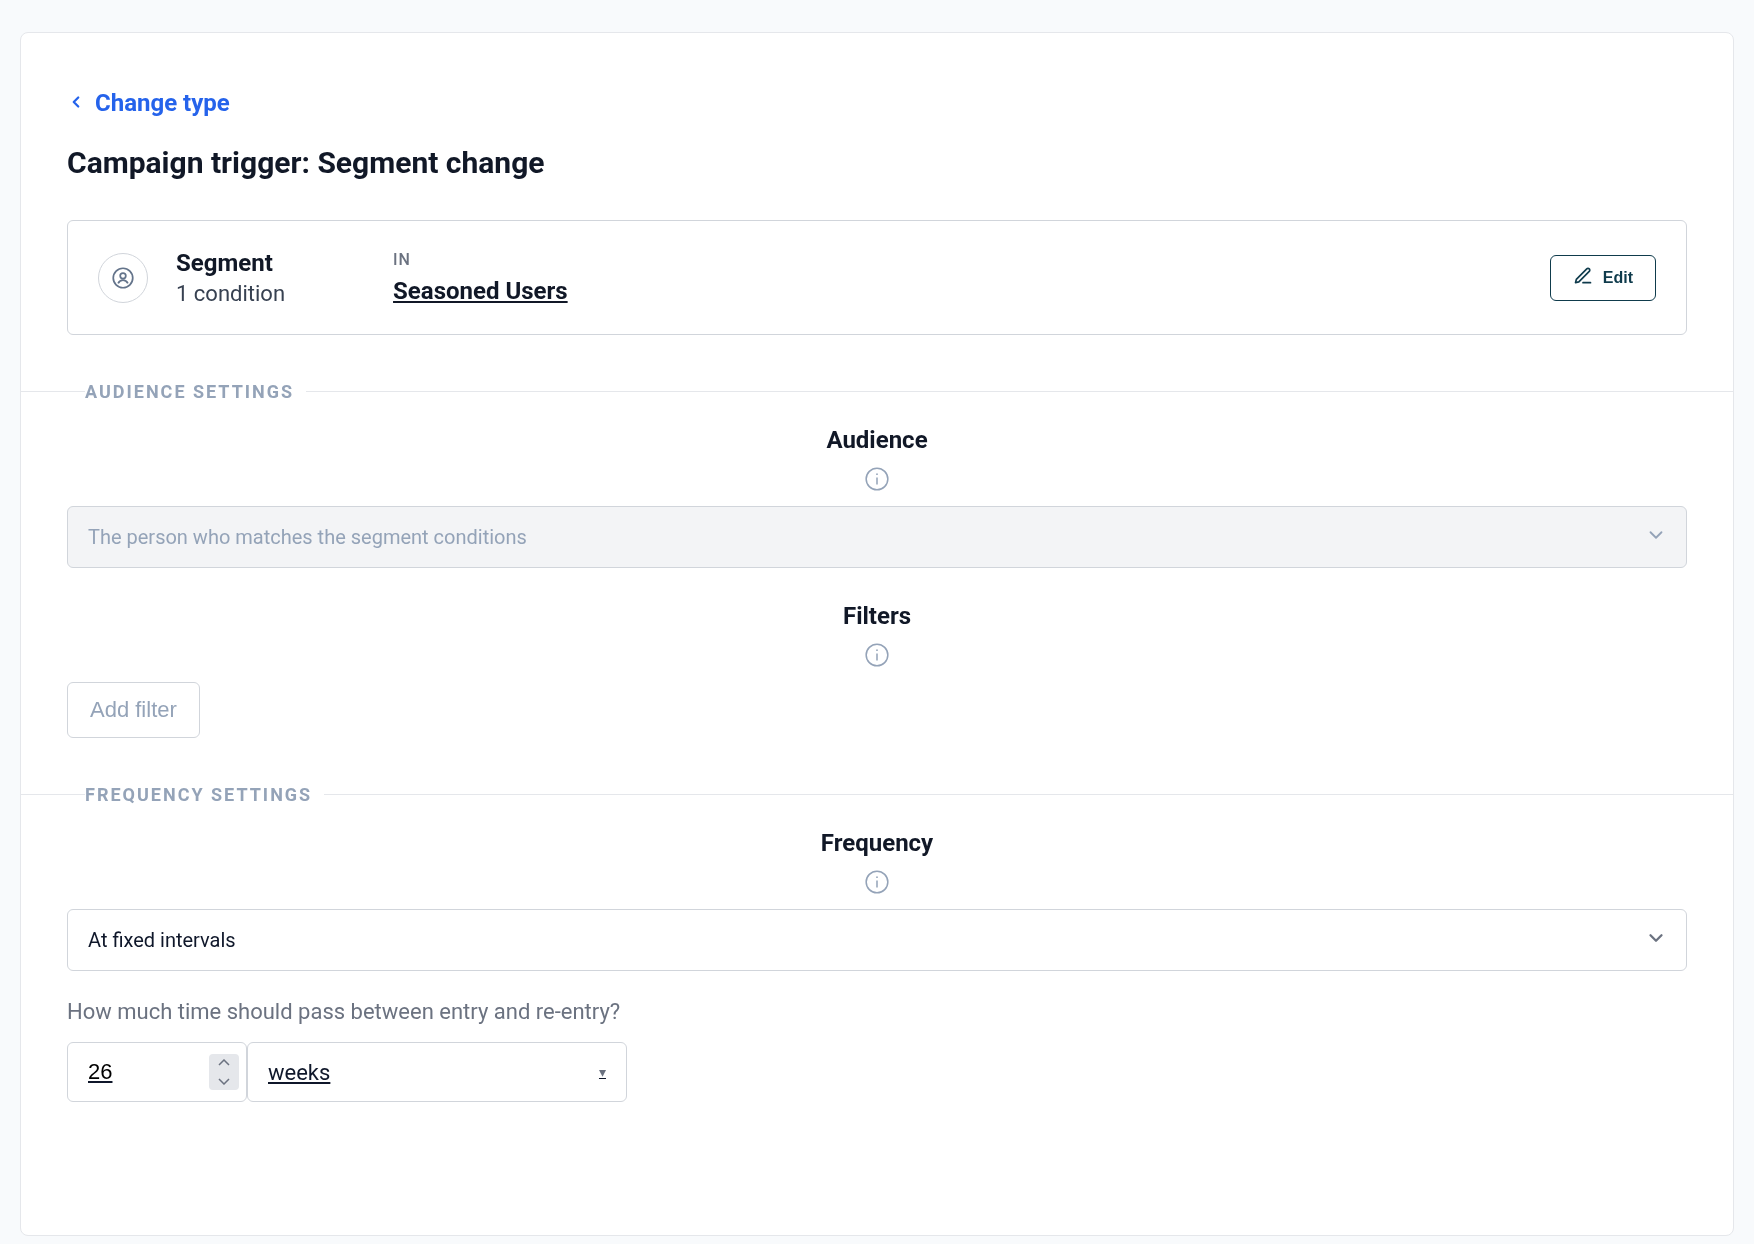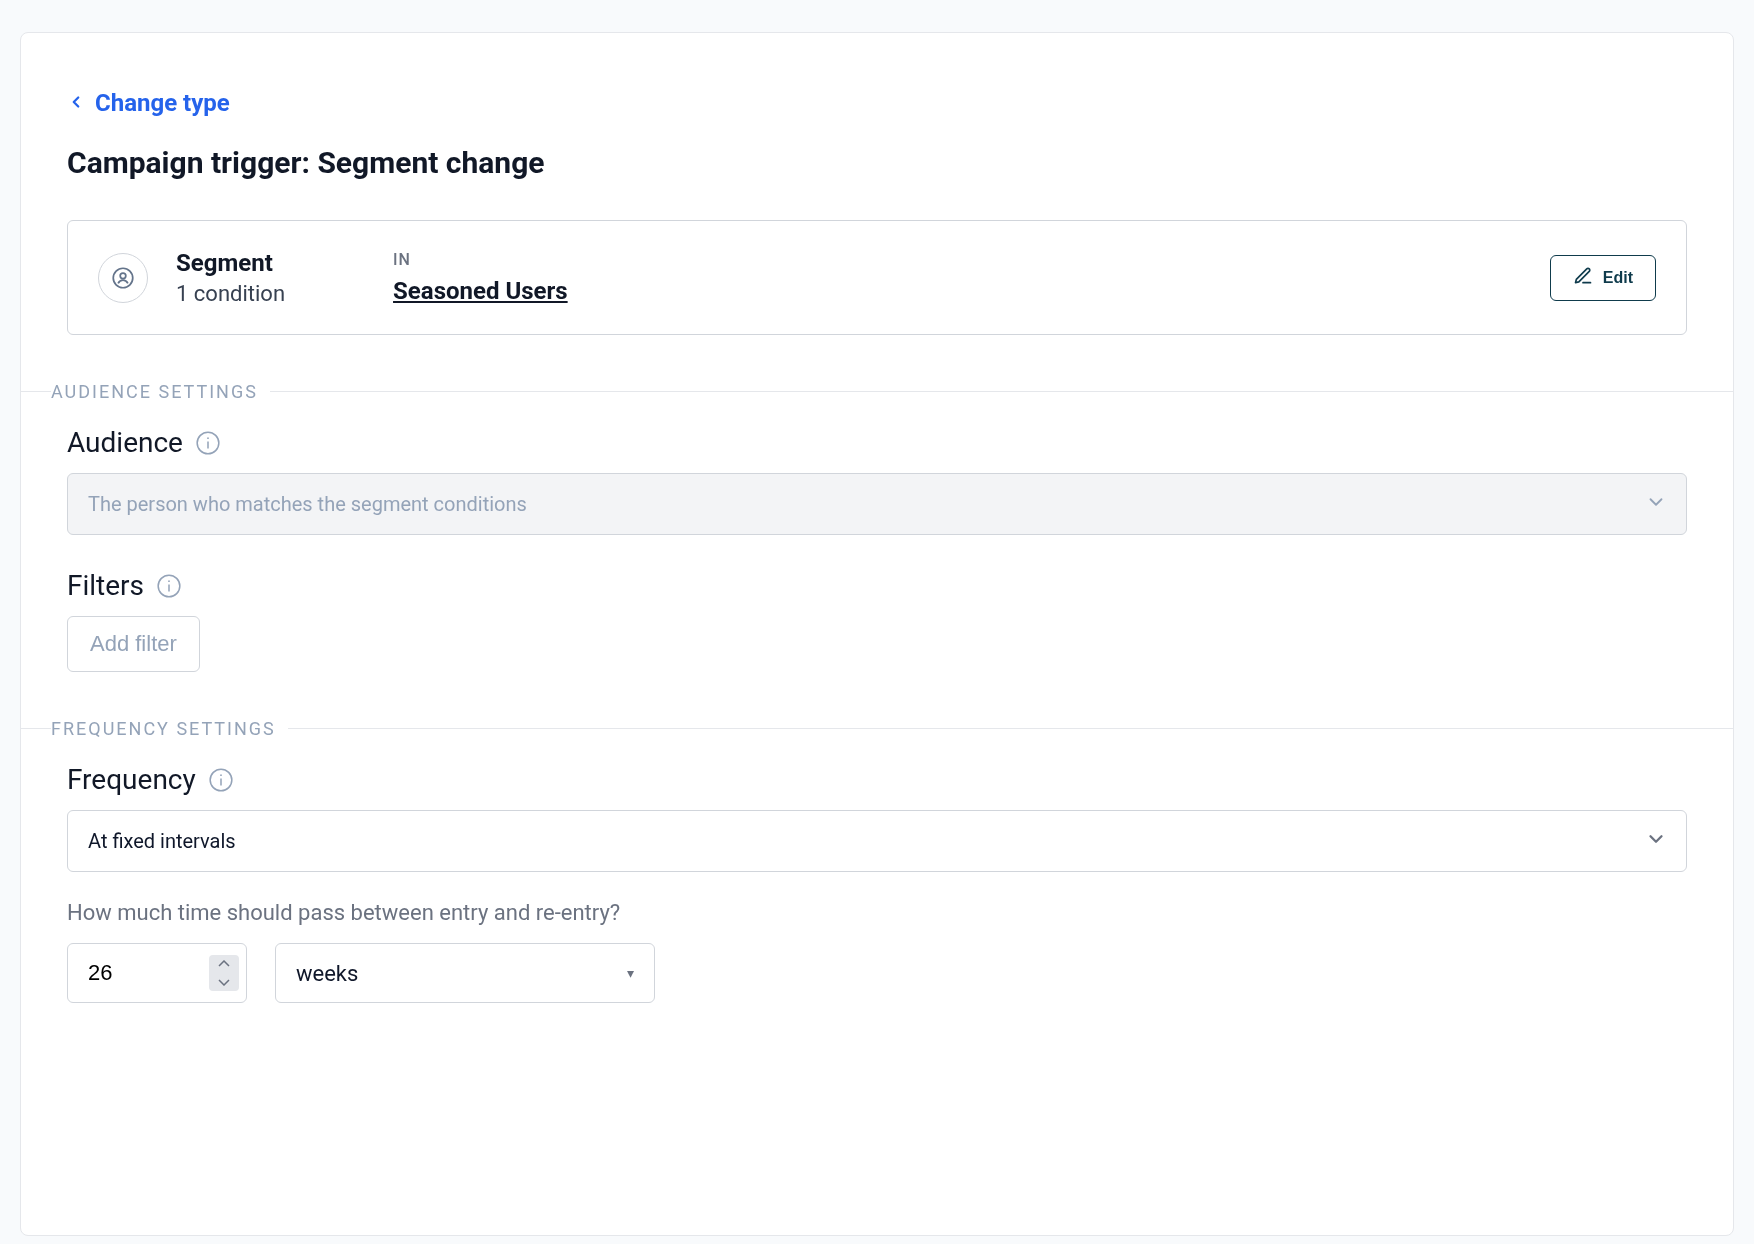--- a/index.html
+++ b/index.html
@@ -73,25 +73,25 @@
   }
   .edit-btn svg{width:20px;height:20px;stroke:var(--accent-dark);}
 
   
   .section-divider{
     position:relative;margin-top:56px;margin-bottom:30px;
     margin-left:-46px;margin-right:-46px;
     border-top:1px solid var(--border-soft);
   }
   .section-divider .section-label{
-    position:absolute;top:-11px;left:30px;background:#fff;padding:0 12px 0 0;
-    color:var(--muted);font-size:18px;letter-spacing:2px;font-weight:400;
-  }
-
-  .field-label{display:flex;align-items:center;gap:12px;font-size:28px;font-weight:400;color:#111827;margin:34px 0 14px 0;}
+    position:absolute;top:-11px;left:64px;background:#fff;padding:0 12px 0 0;
+    color:var(--muted);font-size:18px;letter-spacing:2px;font-weight:700;
+  }
+
+  .field-label{display:flex;align-items:center;gap:12px;font-size:24px;font-weight:700;color:#111827;margin:34px 0 14px 0;flex-direction:column;}
   .info-icon{width:26px;height:26px;display:inline-flex;align-items:center;justify-content:center;}
   .info-icon svg{width:26px;height:26px;stroke:var(--muted);fill:none;stroke-width:1.4;}
 
   .select-field{position:relative;}
   .select-box{
     width:100%;border:1px solid var(--border);border-radius:6px;
     padding:18px 58px 18px 20px;font-size:20px;background:#fff;
     display:flex;align-items:center;justify-content:space-between;cursor:pointer;
   }
   .select-box.disabled{background:var(--input-bg);color:var(--muted);cursor:default;}
@@ -99,21 +99,21 @@
   .select-caret svg{width:22px;height:22px;stroke:#6b7280;}
   .select-box.disabled + .select-caret svg{stroke:var(--muted);}
 
   .add-filter-btn{
     border:1px solid var(--border);background:#fff;border-radius:6px;
     padding:14px 22px;font-size:22px;color:var(--muted);cursor:pointer;font-weight:400;
   }
 
   .helper-text{font-size:22px;color:#6b7280;margin:28px 0 18px 0;}
 
-  .inline-controls{display:flex;gap:28px;align-items:stretch;}
+  .inline-controls{display:flex;align-items:stretch;text-decoration:underline;}
   .number-wrap{position:relative;display:inline-flex;}
   .number-input{
     width:180px;border:1px solid var(--border);border-radius:6px;
     padding:16px 48px 16px 20px;font-size:22px;background:#fff;
   }
   .spinner{
     position:absolute;right:8px;top:50%;transform:translateY(-50%);
     width:30px;height:36px;background:#e5e7eb;border-radius:4px;
     display:flex;flex-direction:column;align-items:center;justify-content:center;
   }

